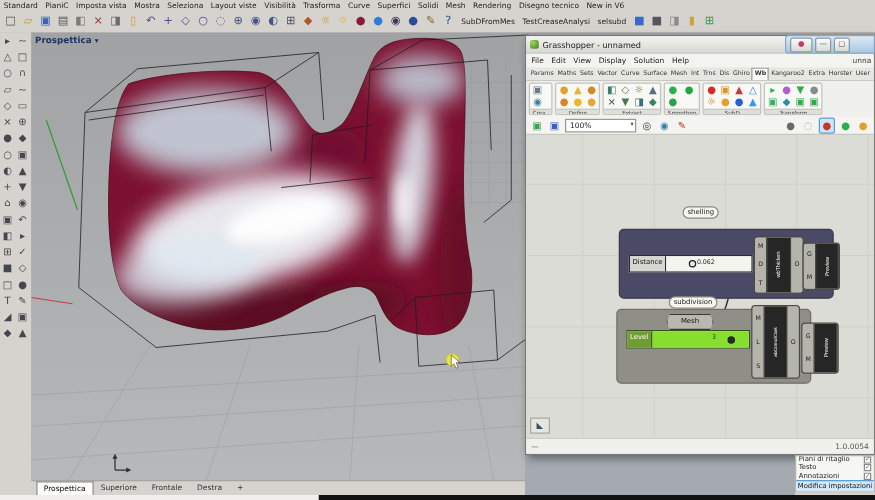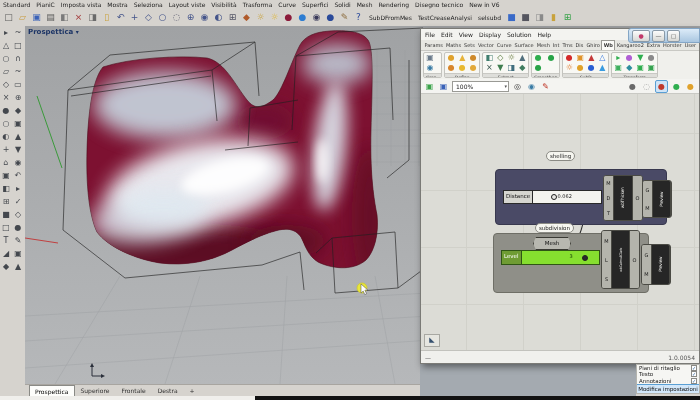--- a/index.html
+++ b/index.html
@@ -323,20 +323,24 @@
     <span class="vtab">Frontale</span>
     <span class="vtab">Destra</span>
     <span class="vtab">+</span>
   </div>
 
 <div class="abs" id="strip-light"></div>
 <div class="abs" id="under-gh"></div>
 <div class="abs" id="strip-dark"></div>
 
 <div class="abs" id="gh">
+  <div id="gh-title">
+    <span class="gh-logo"></span>
+    <span>Grasshopper - unnamed</span>
+  </div>
   <div id="gh-menus">
     <span style="display:flex;gap:6px;">
 
     <span>File</span>
         <span>Edit</span>
         <span>View</span>
         <span>Display</span>
         <span>Solution</span>
         <span>Help</span>
       </span>

